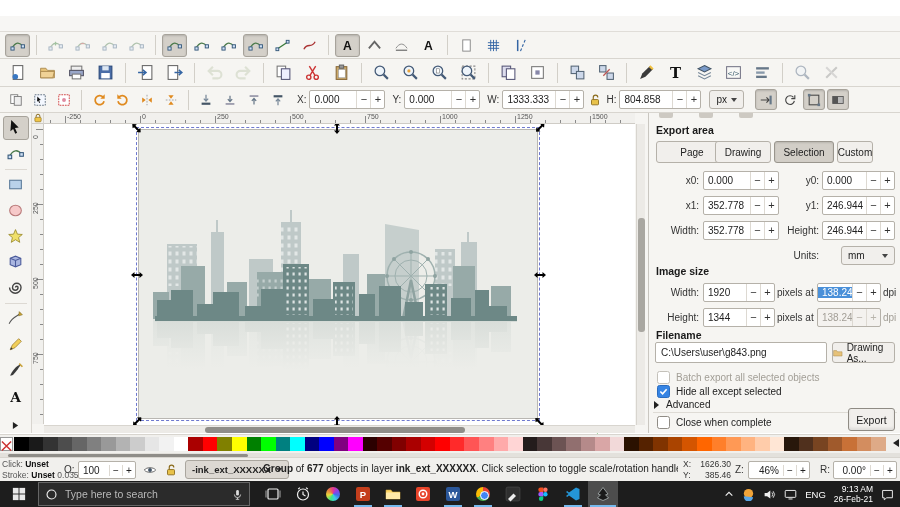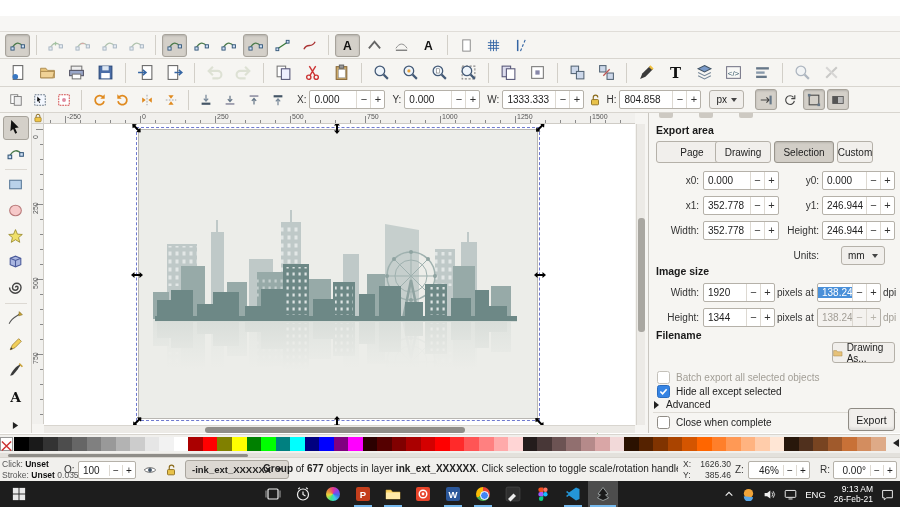--- a/index.html
+++ b/index.html
@@ -903,21 +903,21 @@
           <span class="sb">+</span>
         </div>
       <div class="plab" style="left:127px;top:112px;width:43px">Height:</div>
       <div class="spin pspin" style="left:173px;top:108px;width:73px">
           <span class="sv" style="flex:1">246.944</span>
           <span class="sb">−</span>
           <span class="sb">+</span>
         </div>
 
       <div class="plab" style="left:130px;top:137px;width:40px">Units:</div>
-      <div class="ddbtn" style="position:absolute;left:192px;top:133px;width:44px;justify-content:space-between">
+      <div class="ddbtn" style="position:absolute;left:192px;top:133px;width:54px;justify-content:space-between">
           <span>mm</span>
           <span class="caret"></span>
         </div>
 
       <div class="ptitle" style="left:7px;top:152px">Image size</div>
       <div class="plab" style="left:8px;top:174px;width:42px">Width:</div>
       <div class="spin pspin" style="left:54px;top:170px;width:72px">
           <span class="sv" style="flex:1">1920</span>
           <span class="sb">−</span>
           <span class="sb">+</span>
@@ -938,20 +938,23 @@
         </div>
       <div class="plab" style="left:128px;top:199px;width:38px;text-align:left">pixels at</div>
       <div class="spin pspin" style="left:168px;top:195px;width:64px;background:#f4f2ef">
           <span class="sv dim-t" style="flex:1">138.24</span>
           <span class="sb dim">−</span>
           <span class="sb dim">+</span>
         </div>
       <div class="plab dim-t" style="left:234px;top:199px;width:16px;text-align:left">dpi</div>
 
       <div class="ptitle" style="left:7px;top:216px">Filename</div>
+      <div class="inputbox" style="left:6px;top:229px;width:172px;height:21px">
+          <span>C:\Users\user\g843.png</span>
+        </div>
       <div class="pbtn" style="left:183px;top:229px;width:63px;height:21px">
         <svg viewBox="0 0 16 16" width="12" height="12">
             <path d="M1 4 h5 l1.5 2 h7.5 v7 h-14 z" fill="#e6c27a" stroke="#a8854a" stroke-width="0.8"></path>
           </svg>
         <span>Drawing As...</span>
       </div>
 
       <div class="cbrow" style="left:8px;top:258px">
         <span class="cb dis"></span>
         <span class="dim-t">Batch export all selected objects</span>
@@ -1096,20 +1099,30 @@
 
   <div class="taskbar">
     <div class="startbtn">
       <svg viewBox="0 0 16 16" width="14" height="14">
           <rect x="1" y="1" width="6.5" height="6.5" fill="#e8e8e8"></rect>
           <rect x="8.5" y="1" width="6.5" height="6.5" fill="#e8e8e8"></rect>
           <rect x="1" y="8.5" width="6.5" height="6.5" fill="#e8e8e8"></rect>
           <rect x="8.5" y="8.5" width="6.5" height="6.5" fill="#e8e8e8"></rect>
         </svg>
     </div>
+    <div class="searchbox">
+      <svg viewBox="0 0 16 16" width="13" height="13">
+          <circle cx="8" cy="8" r="5.5" fill="none" stroke="#eee" stroke-width="1.4"></circle>
+        </svg>
+      <span style="flex:1">Type here to search</span>
+      <svg viewBox="0 0 16 16" width="11" height="11">
+          <rect x="6" y="1.5" width="4" height="8" rx="2" fill="#ddd"></rect>
+          <path d="M3.5 8 a4.5 4.5 0 0 0 9 0 M8 12.5 V15 M5.5 15 h5" stroke="#ddd" fill="none" stroke-width="1.2"></path>
+        </svg>
+    </div>
     <div class="apps" id="taskapps">
         <span class="app">
           <svg viewBox="0 0 16 16" width="16" height="16">
             <rect x="3" y="3" width="10" height="10" rx="1" fill="none" stroke="#eee" stroke-width="1.2"></rect>
             <path d="M1 4.5 V11.5 M15 4.5 V11.5" stroke="#aaa"></path>
           </svg>
         </span>
         <span class="app">
           <svg viewBox="0 0 16 16" width="16" height="16">
             <circle cx="8" cy="8.5" r="5.5" fill="none" stroke="#eee" stroke-width="1.2"></circle>

